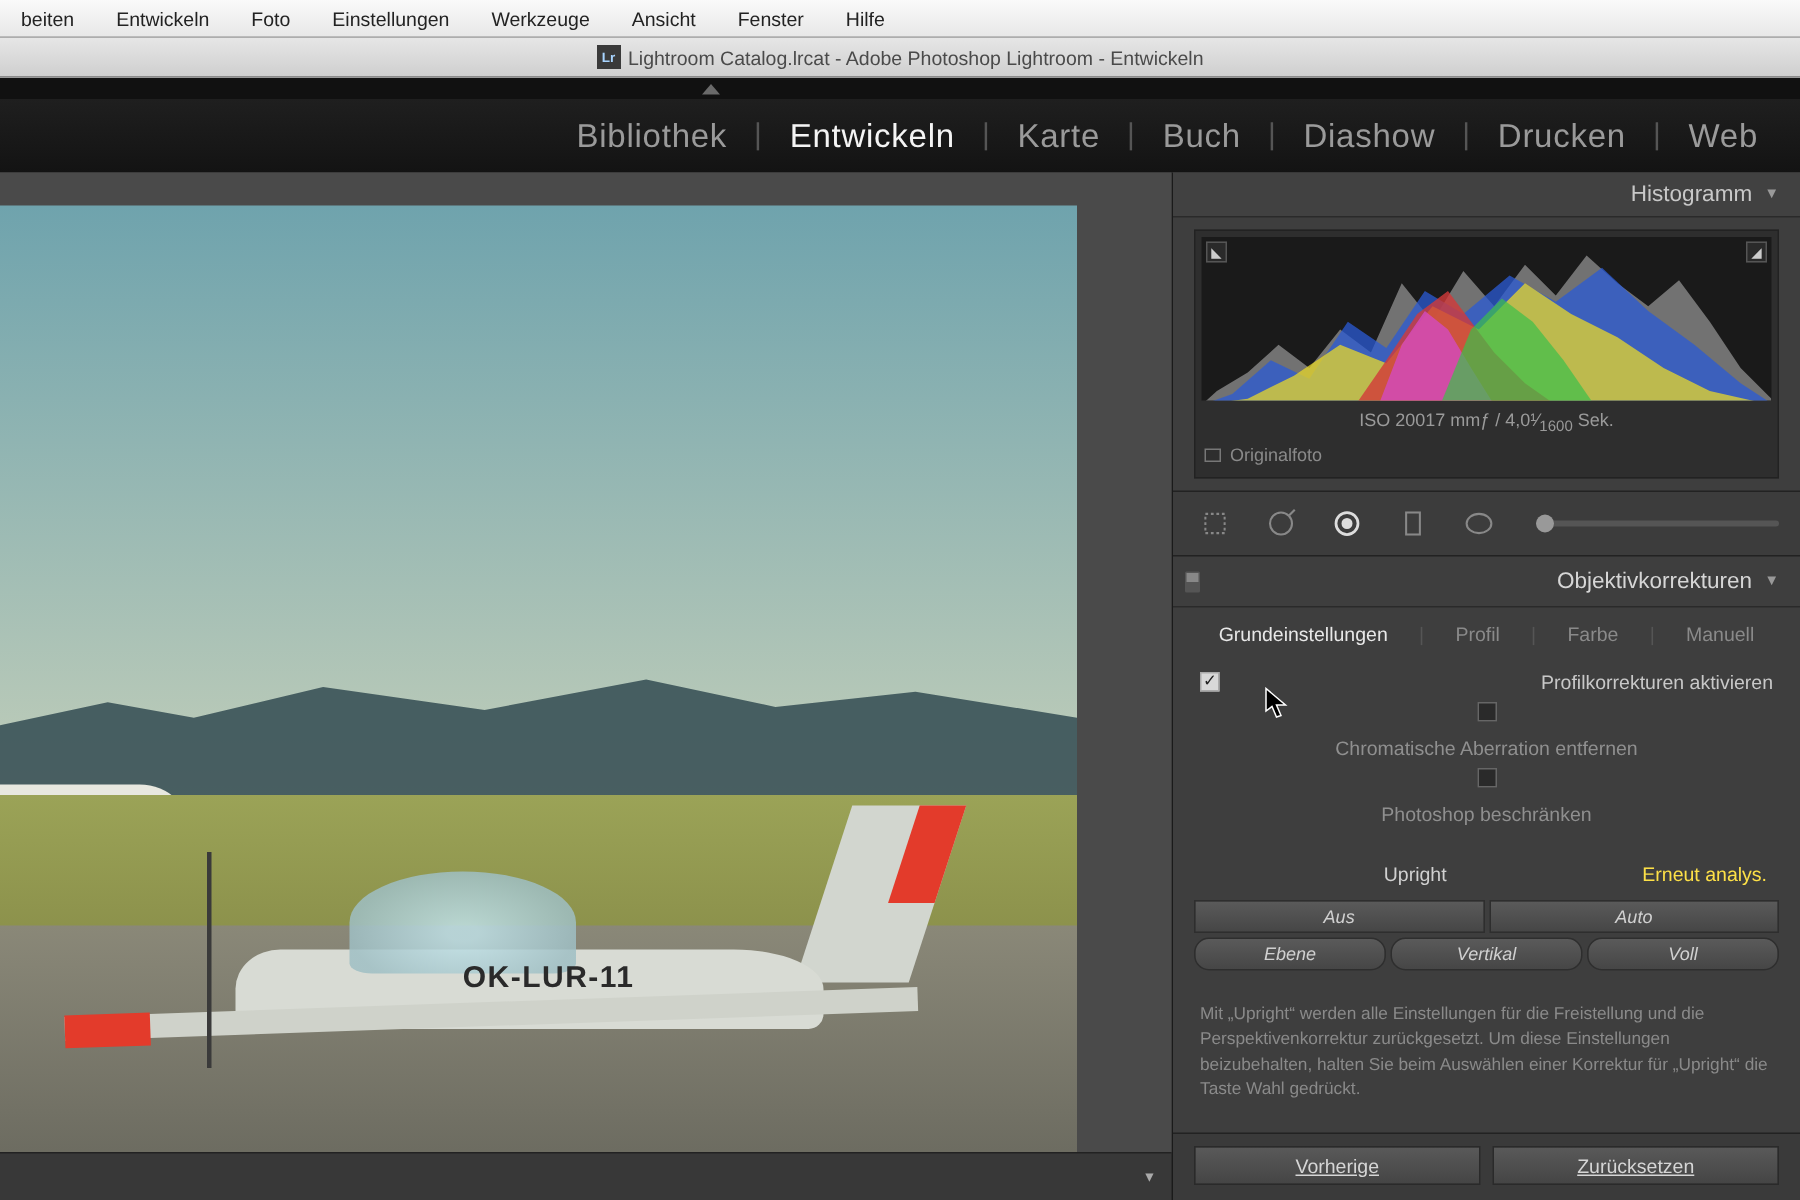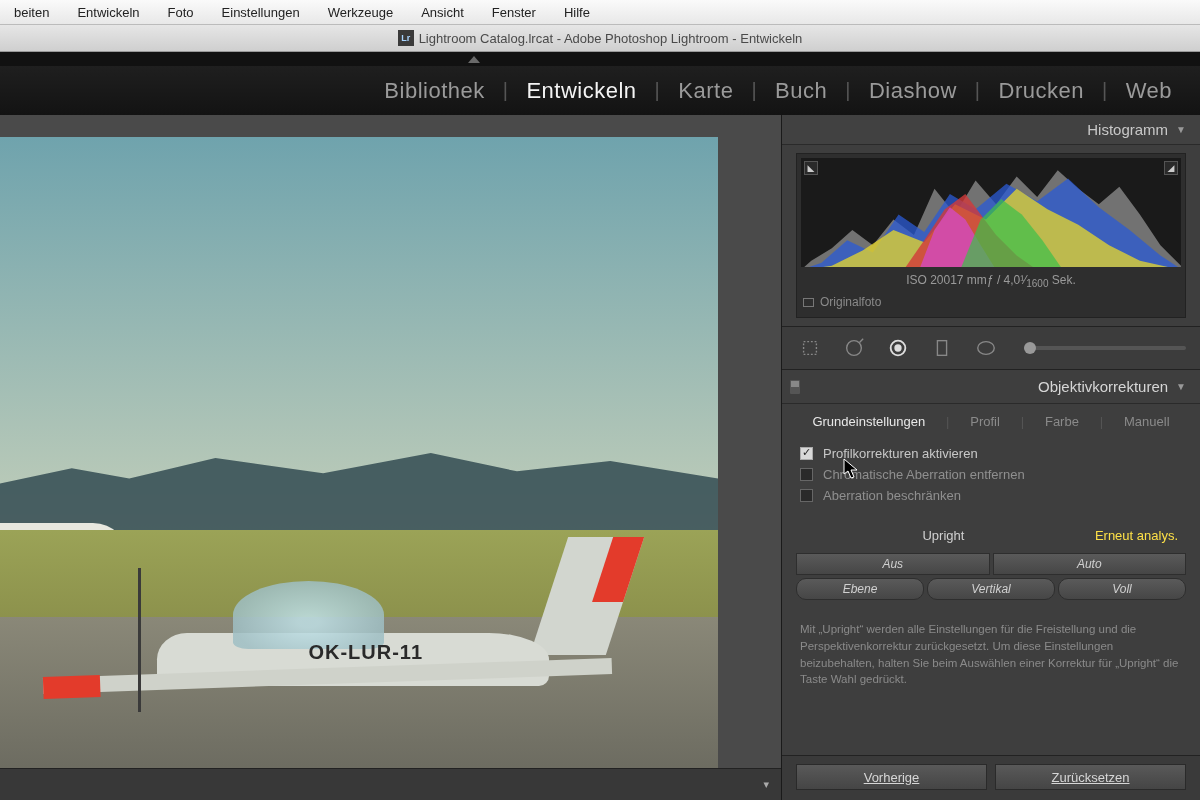--- a/index.html
+++ b/index.html
@@ -75,22 +75,22 @@
   .lens-header .sw { position:absolute; left:8px; width:10px; height:14px; background:#555; border-radius:1px;}
   .lens-header .sw::after{content:"";position:absolute;left:1px;top:1px;width:8px;height:6px;background:#888;}
   .lens-header .tri-down{margin-left:8px;font-size:10px;color:#999;}
 
   .sub-tabs { display:flex; justify-content:space-around; padding: 8px 20px 10px; font-size:13px; }
   .sub-tabs span { color:#8a8a8a; cursor:pointer; padding:2px 4px;}
   .sub-tabs span.active { color:#e8e8e8; }
   .sub-tabs .vsep{ color:#555; }
 
   .checks { padding: 2px 18px 8px; }
-  .checks label { display:flex; align-items:center; gap:10px; font-size:13px; color:#c8c8c8; padding:3px 0; cursor:pointer;}
-  .checks label.dim{ color:#8f8f8f; }
+  .checks label { display:flex; align-items:center; gap:10px; font-size:13px; color:#c8c8c8; padding:3px 0; cursor:pointer;justify-content:space-between;}
+  .checks label.dim{ color:#8f8f8f;flex-direction:column; }
   .checks input { appearance:none; width:13px; height:13px; background:#2a2a2a; border:1px solid #666; position:relative; cursor:pointer;}
   .checks input:checked { background:#d8d8d8; border-color:#aaa;}
   .checks input:checked::after{content:"✓"; position:absolute; left:1px; top:-2px; font-size:11px; color:#222;}
 
   .upright-row { display:flex; justify-content:space-between; padding: 14px 22px 10px; font-size:13px;gap:12px;}
   .upright-row .lbl{ color:#d0d0d0; flex:1; text-align:center;}
   .upright-row .action{ color:#fde047; cursor:pointer;}
 
   .btn-grid { padding: 0 14px; }
   .btn-row { display:flex; gap:3px; margin-bottom:3px;}
@@ -255,21 +255,21 @@
       <label>
           <input type="checkbox" checked="" style="">
           <span>Profilkorrekturen aktivieren</span>
         </label>
       <label class="dim">
           <input type="checkbox" style="">
           <span>Chromatische Aberration entfernen</span>
         </label>
       <label class="dim">
           <input type="checkbox" style="">
-          <span>Aberration beschränken</span>
+          <span>Photoshop beschränken</span>
         </label>
     </div>
 
     <div class="upright-row">
       <span class="lbl">Upright</span>
       <span class="action">Erneut analys.</span>
     </div>
 
     <div class="btn-grid">
       <div class="btn-row">

